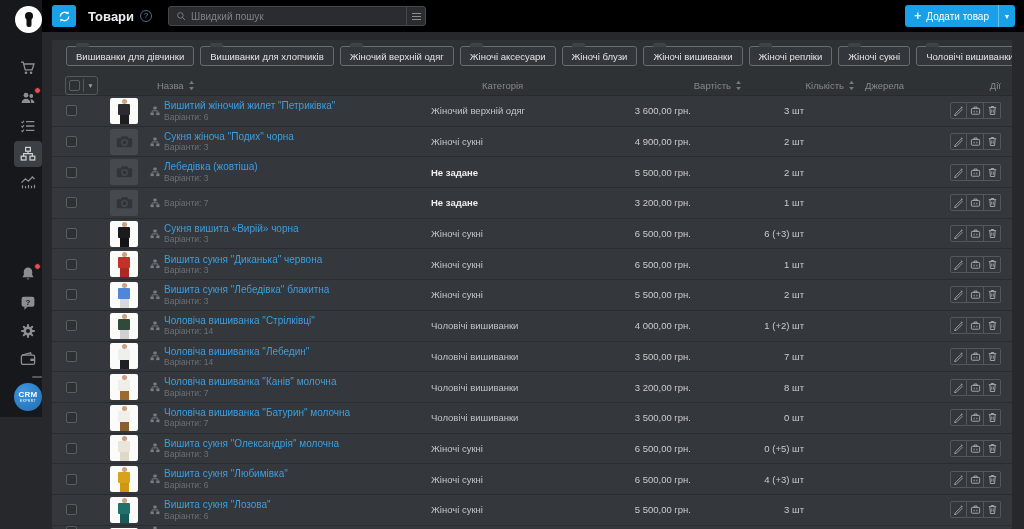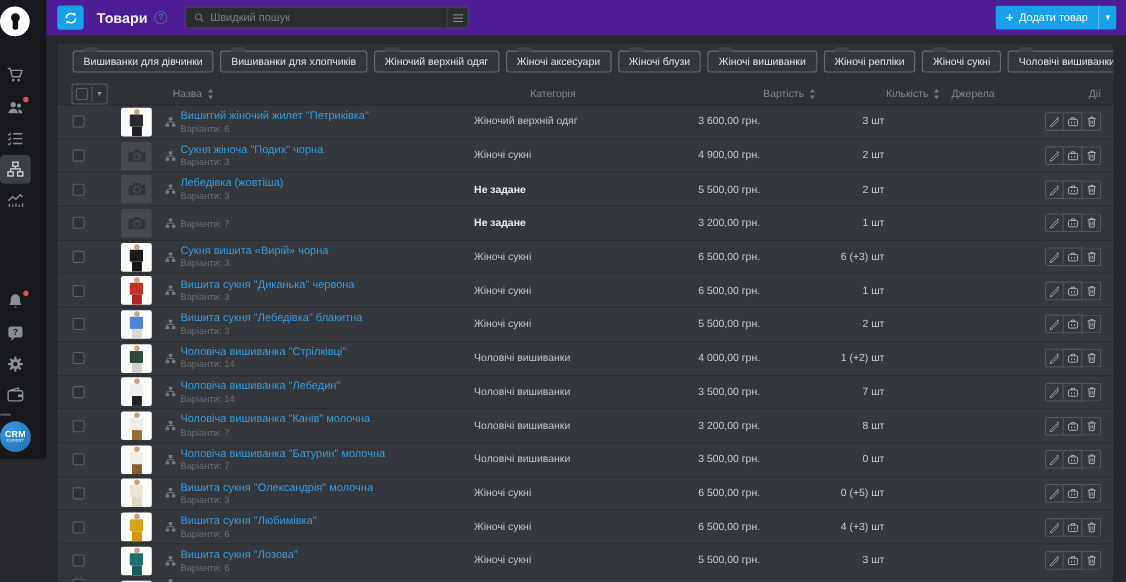--- a/index.html
+++ b/index.html
@@ -2,21 +2,21 @@
 <html><head>
 <meta charset="utf-8">
 <style>
   * { margin:0; padding:0; box-sizing:border-box; }
   html,body { width:1024px; height:529px; overflow:hidden; background:#26282b;
               font-family:"Liberation Sans", sans-serif; }
   .app { position:relative; width:1024px; height:529px; background:#26282b; }
 
   
   .sidebar { position:absolute; left:0; top:0; width:42px; height:417px; background:#17181b;
-             display:flex; flex-direction:column; align-items:flex-start; z-index:5; }
+             display:flex; flex-direction:column; align-items:flex-end; z-index:5; }
   .logo { width:27px; height:27px; border-radius:50%; background:#ffffff; margin-top:6px;
           position:relative; flex:0 0 auto; }
   .logo .keyhole { position:absolute; left:50%; top:6px; transform:translateX(-50%);
                    width:8px; height:8px; border-radius:50%; background:#111; }
   .logo .keystem { position:absolute; left:50%; top:12px; transform:translateX(-50%);
                    width:5px; height:9px; background:#111; border-radius:1px 1px 2px 2px; }
   .snav { width:28px; height:26px; display:flex; align-items:center; justify-content:center;
           color:#8b8f94; position:relative; cursor:pointer; border-radius:4px; }
   .snav svg { width:16px; height:16px; }
   .snav.active { background:#3c4045; color:#d3d6d9; }
@@ -25,21 +25,21 @@
   .spacer { flex:1 1 auto; }
   .side-dash { width:10px; height:2px; background:#55585c; border-radius:1px; margin:4px 0 5px; }
   .avatar { width:28px; height:28px; border-radius:50%; background:radial-gradient(circle at 35% 30%, #3e97e0, #1f6cb0);
             color:#fff; display:flex; flex-direction:column; align-items:center; justify-content:center;
             margin-bottom:6px; cursor:pointer; }
   .avatar .l1 { font-size:8px; font-weight:bold; line-height:8px; letter-spacing:.2px; }
   .avatar .l2 { font-size:3.5px; line-height:5px; letter-spacing:.4px; }
 
   
   .mainarea { position:absolute; left:42px; top:0; width:982px; height:529px; }
-  .topbar { height:32px; background:#4c1d95; display:flex; align-items:center; }
+  .topbar { height:32px; background:#000000; display:flex; align-items:center; }
   .sync-btn { width:24px; height:22px; margin-left:10px; background:#18a0e8; border:none;
               border-radius:3px; color:#fff; display:flex; align-items:center; justify-content:center; cursor:pointer; }
   .sync-btn svg { width:13px; height:13px; }
   .page-title { color:#eceef0; font-size:13px; font-weight:bold; margin-left:12px; }
   .help-circ { width:12px; height:12px; border-radius:50%; border:1px solid #496c8d; color:#5e8cb4;
                font-size:8px; line-height:10px; text-align:center; margin-left:6px; cursor:pointer; }
   .searchbox { margin-left:16px; width:258px; height:20px; background:#2a2c2f; border:1px solid #44474b;
                border-radius:3px; display:flex; align-items:center; }
   .searchbox svg { width:10px; height:10px; color:#7e8286; margin:0 5px 0 7px; flex:0 0 auto; }
   .searchbox input { flex:1 1 auto; background:transparent; border:none; outline:none; color:#cfd2d5;

